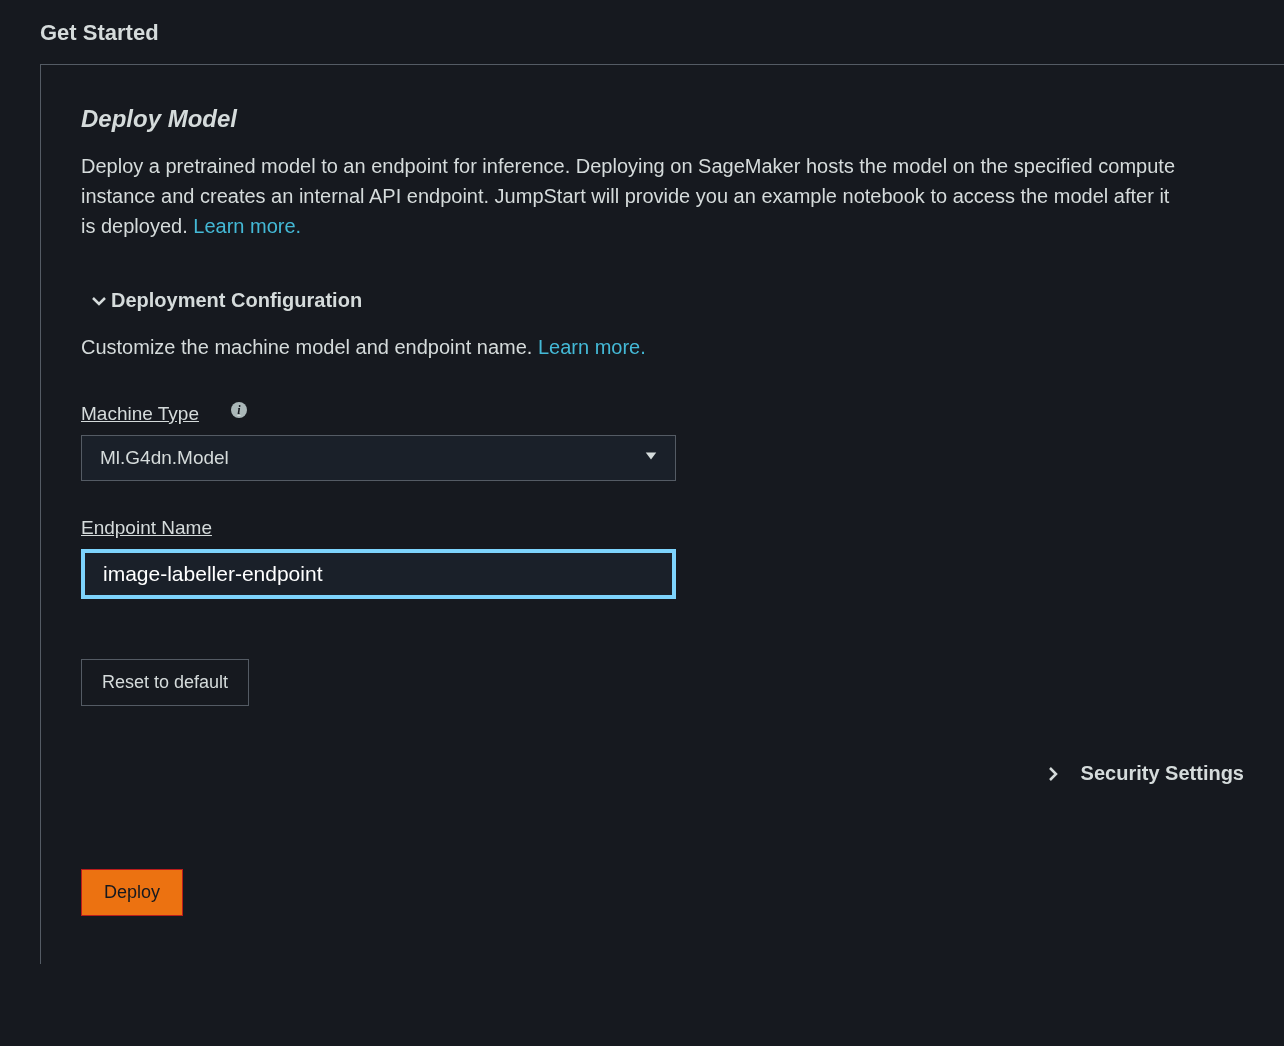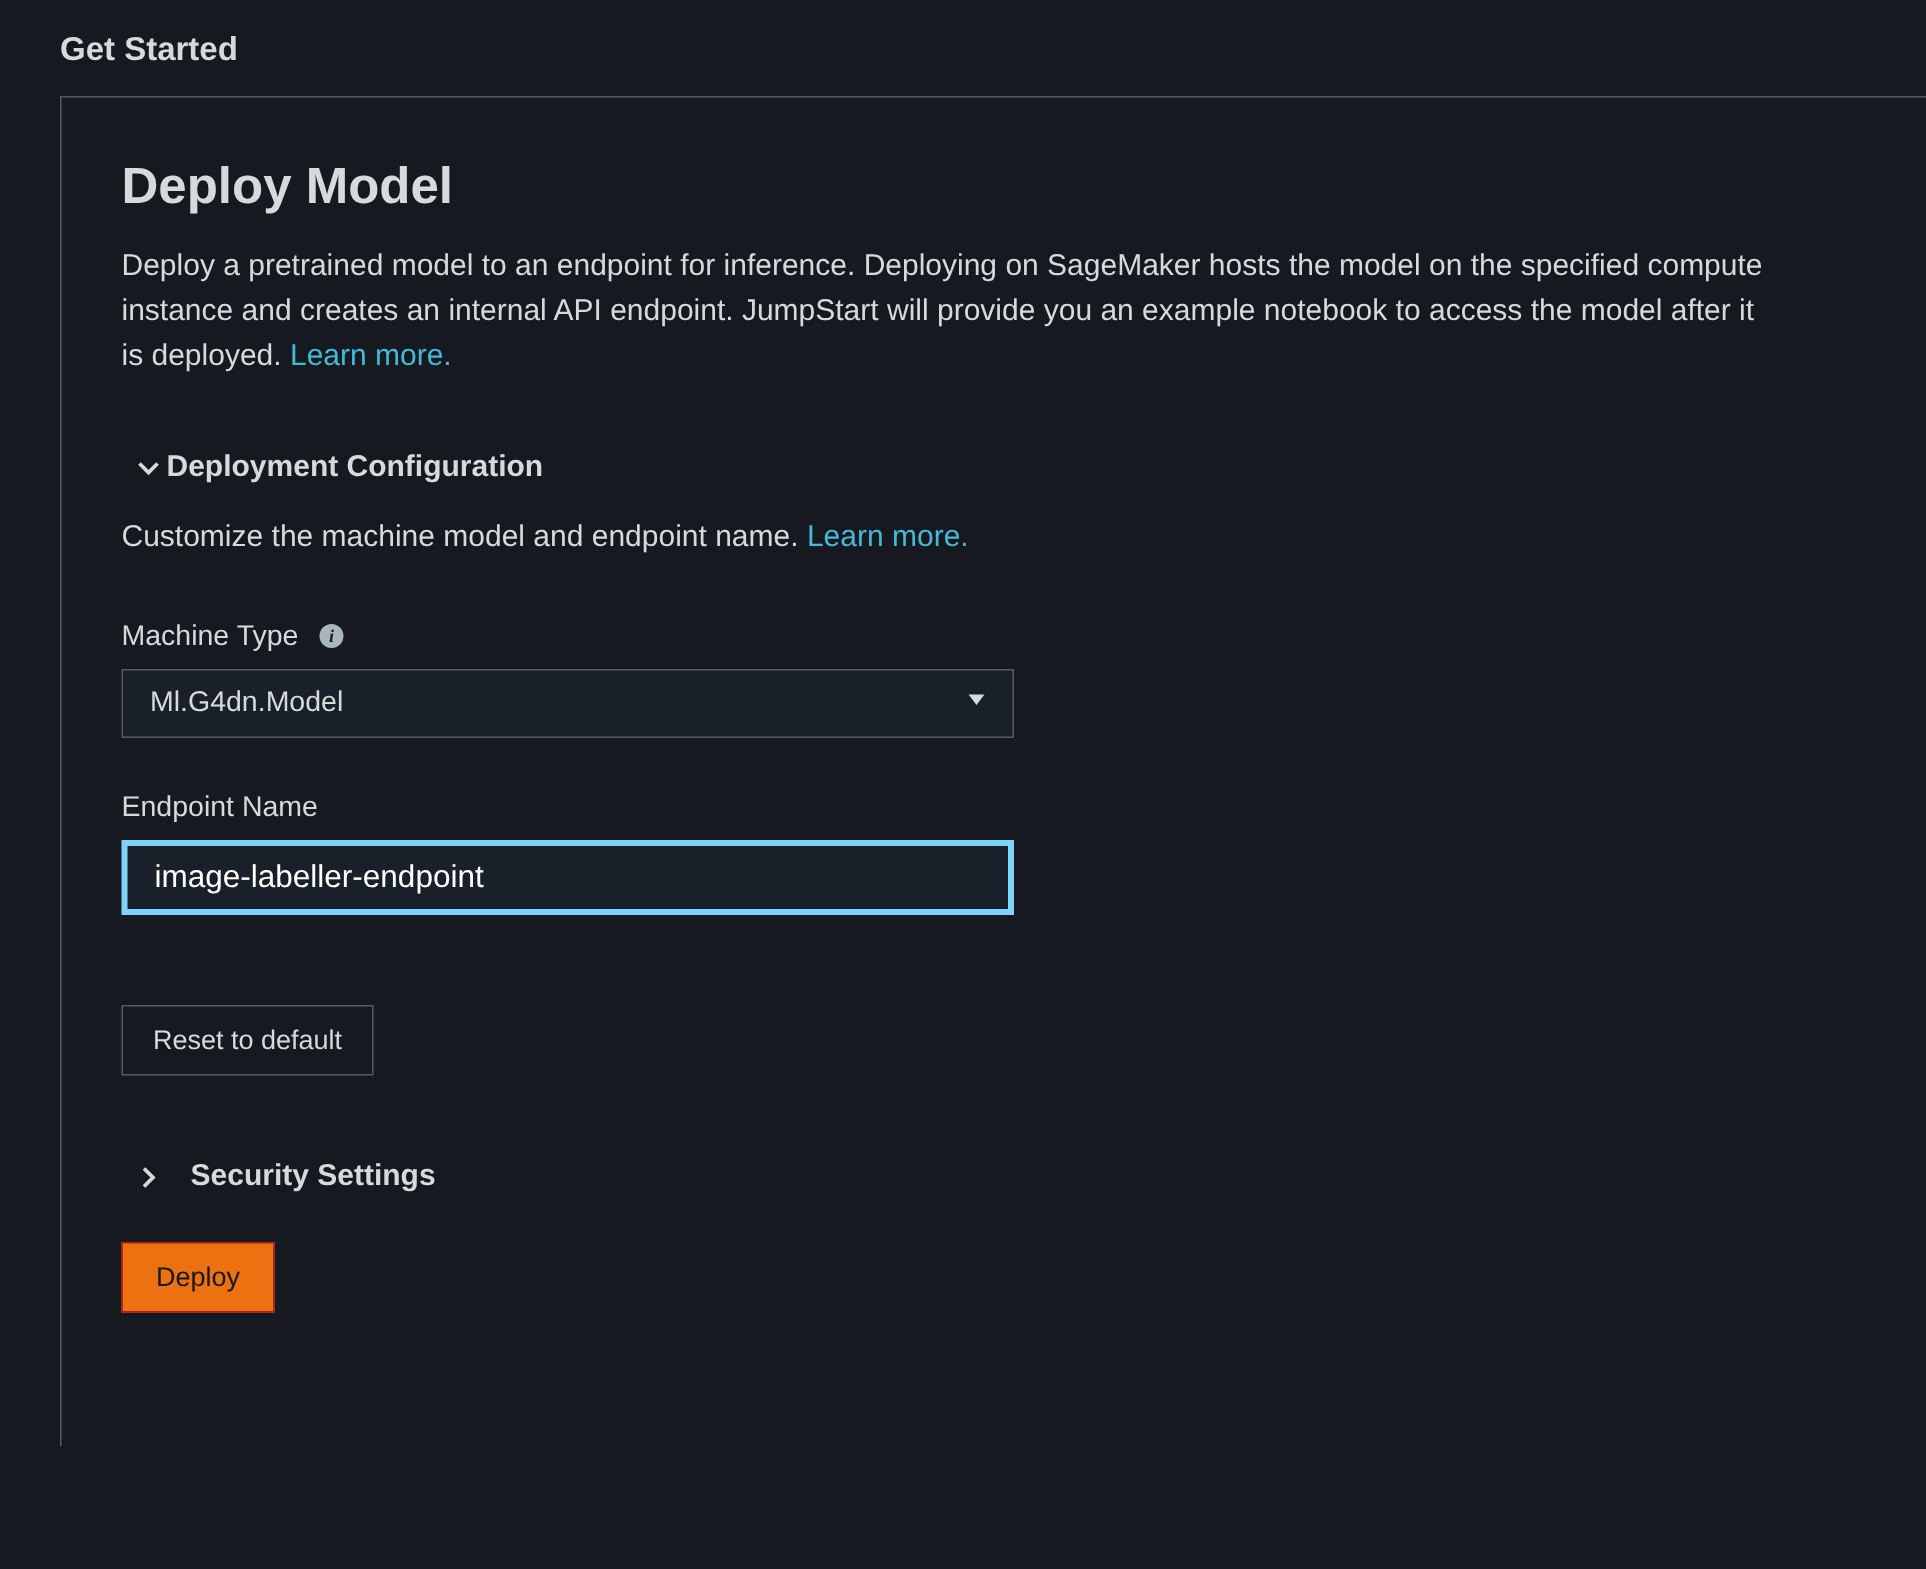--- a/index.html
+++ b/index.html
@@ -26,24 +26,25 @@
       margin-bottom: 18px;
     }
     .panel {
       border: 1px solid #545b64;
       border-right: none;
       border-bottom: none;
       padding: 40px 40px 40px 40px;
       min-height: 900px;
     }
     .page-heading {
-      font-size: 34px;
+      font-size: 24px;
       font-weight: 700;
       color: #d5dbdb;
       margin-bottom: 18px;
+      font-style: italic;
     }
     .description {
       font-size: 20px;
       line-height: 1.5;
       color: #d5dbdb;
       margin-bottom: 48px;
       max-width: 1100px;
     }
     .link {
       color: #44b9d6;
@@ -76,23 +77,24 @@
     .subsection-desc {
       font-size: 20px;
       color: #d5dbdb;
       margin-bottom: 44px;
     }
     .field-group {
       margin-bottom: 36px;
     }
     .field-label-row {
       display: flex;
-      align-items: flex-end;
-      gap: 14px;
+      align-items: center;
+      gap: 32px;
       margin-bottom: 10px;
+      text-decoration: underline;
     }
     .field-label {
       font-size: 19px;
       color: #d5dbdb;
     }
     .info-icon {
       width: 16px;
       height: 16px;
       border-radius: 50%;
       background: #aab7b8;
@@ -153,22 +155,23 @@
       font-size: 18px;
       padding: 12px 20px;
       cursor: pointer;
       margin-top: 24px;
       margin-bottom: 56px;
     }
     .security-header {
       display: flex;
       align-items: center;
       gap: 20px;
-      margin-bottom: 32px;
-      cursor: pointer;
+      margin-bottom: 84px;
+      cursor: pointer;
+      justify-content: flex-end;
     }
     .deploy-button {
       background: #ec7211;
       border: 1px solid #b91c1c;
       color: #16191f;
       font-size: 18px;
       font-weight: 400;
       padding: 12px 22px;
       cursor: pointer;
     }

